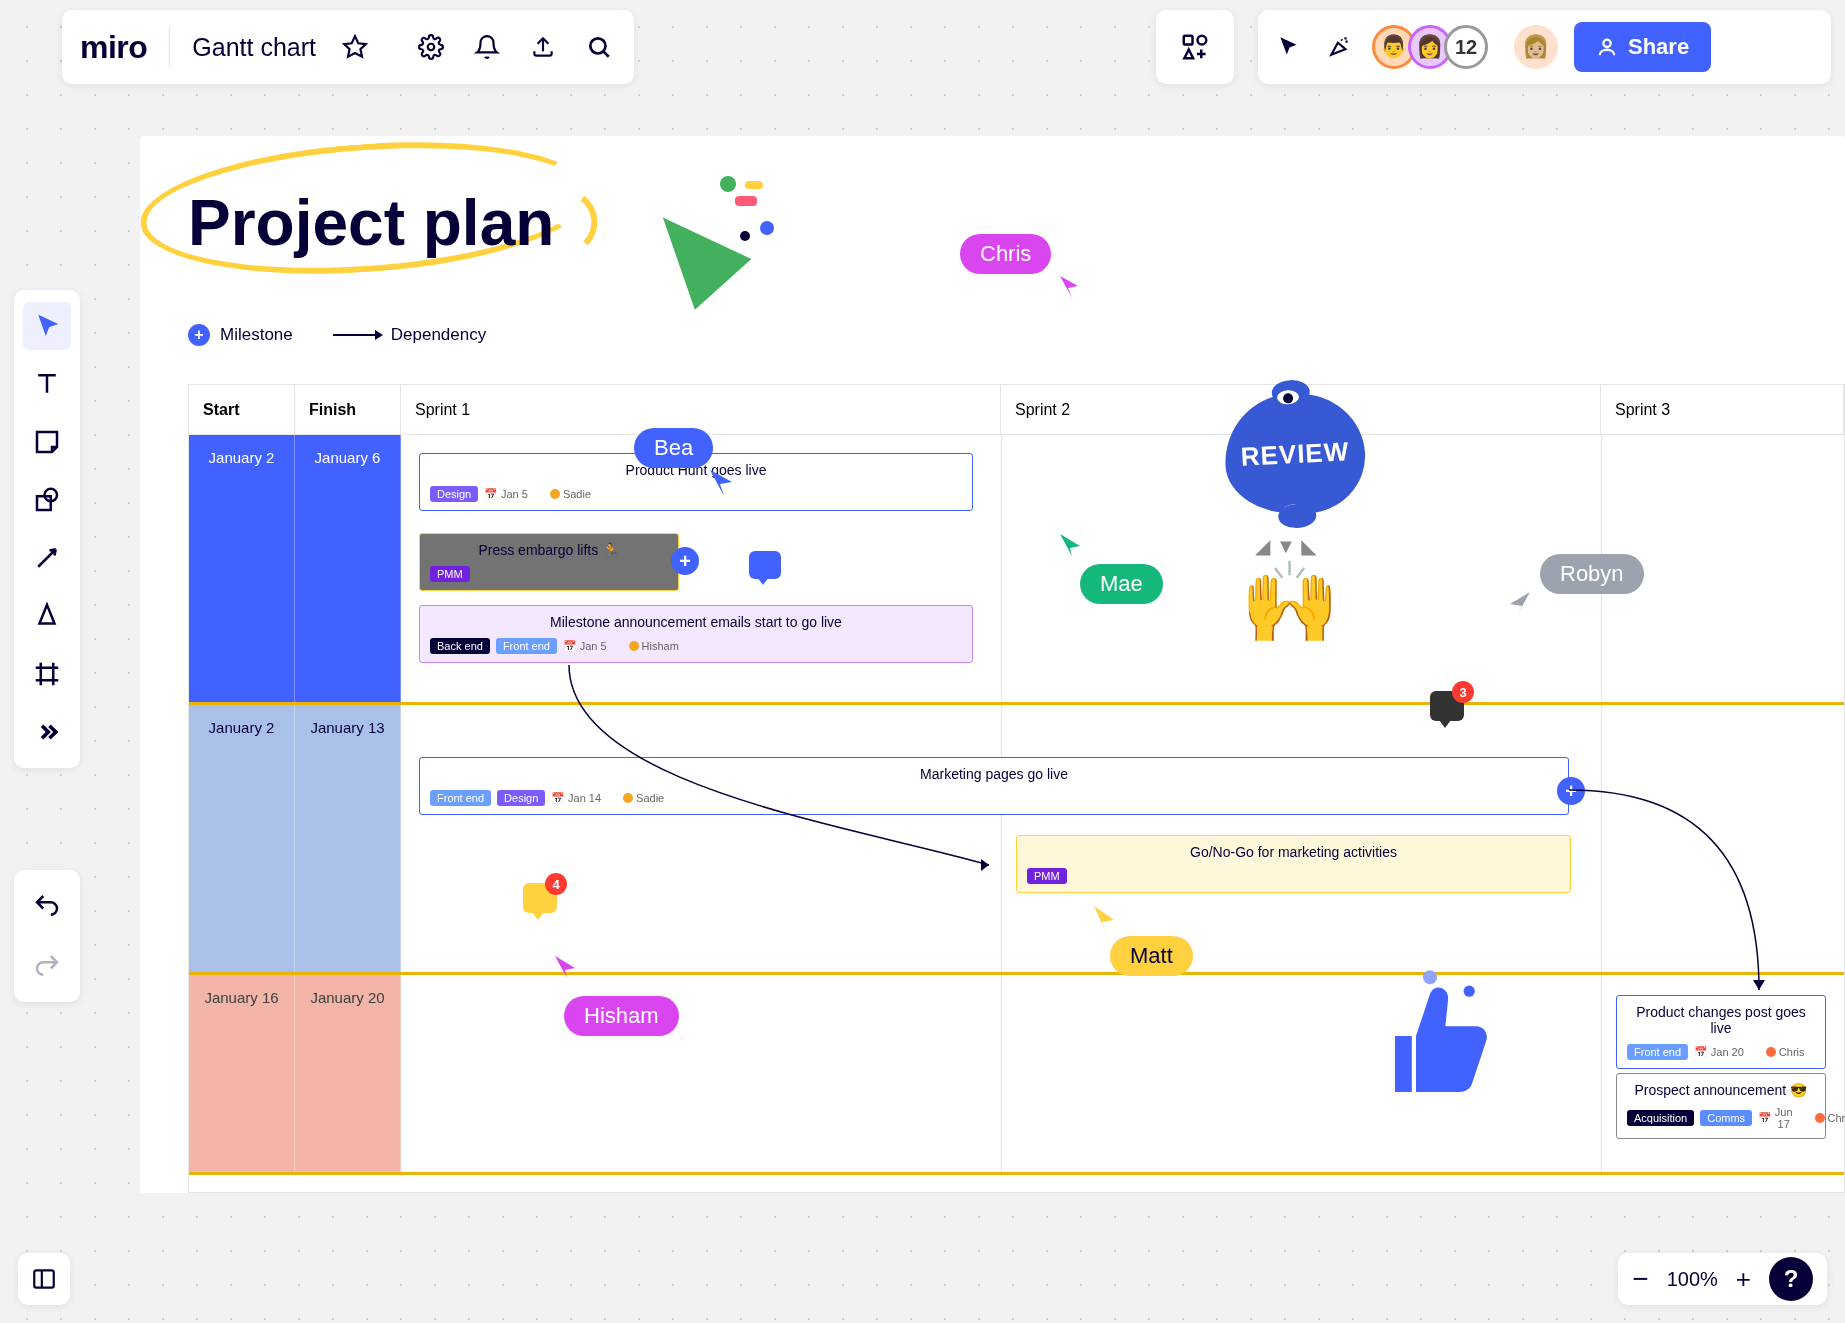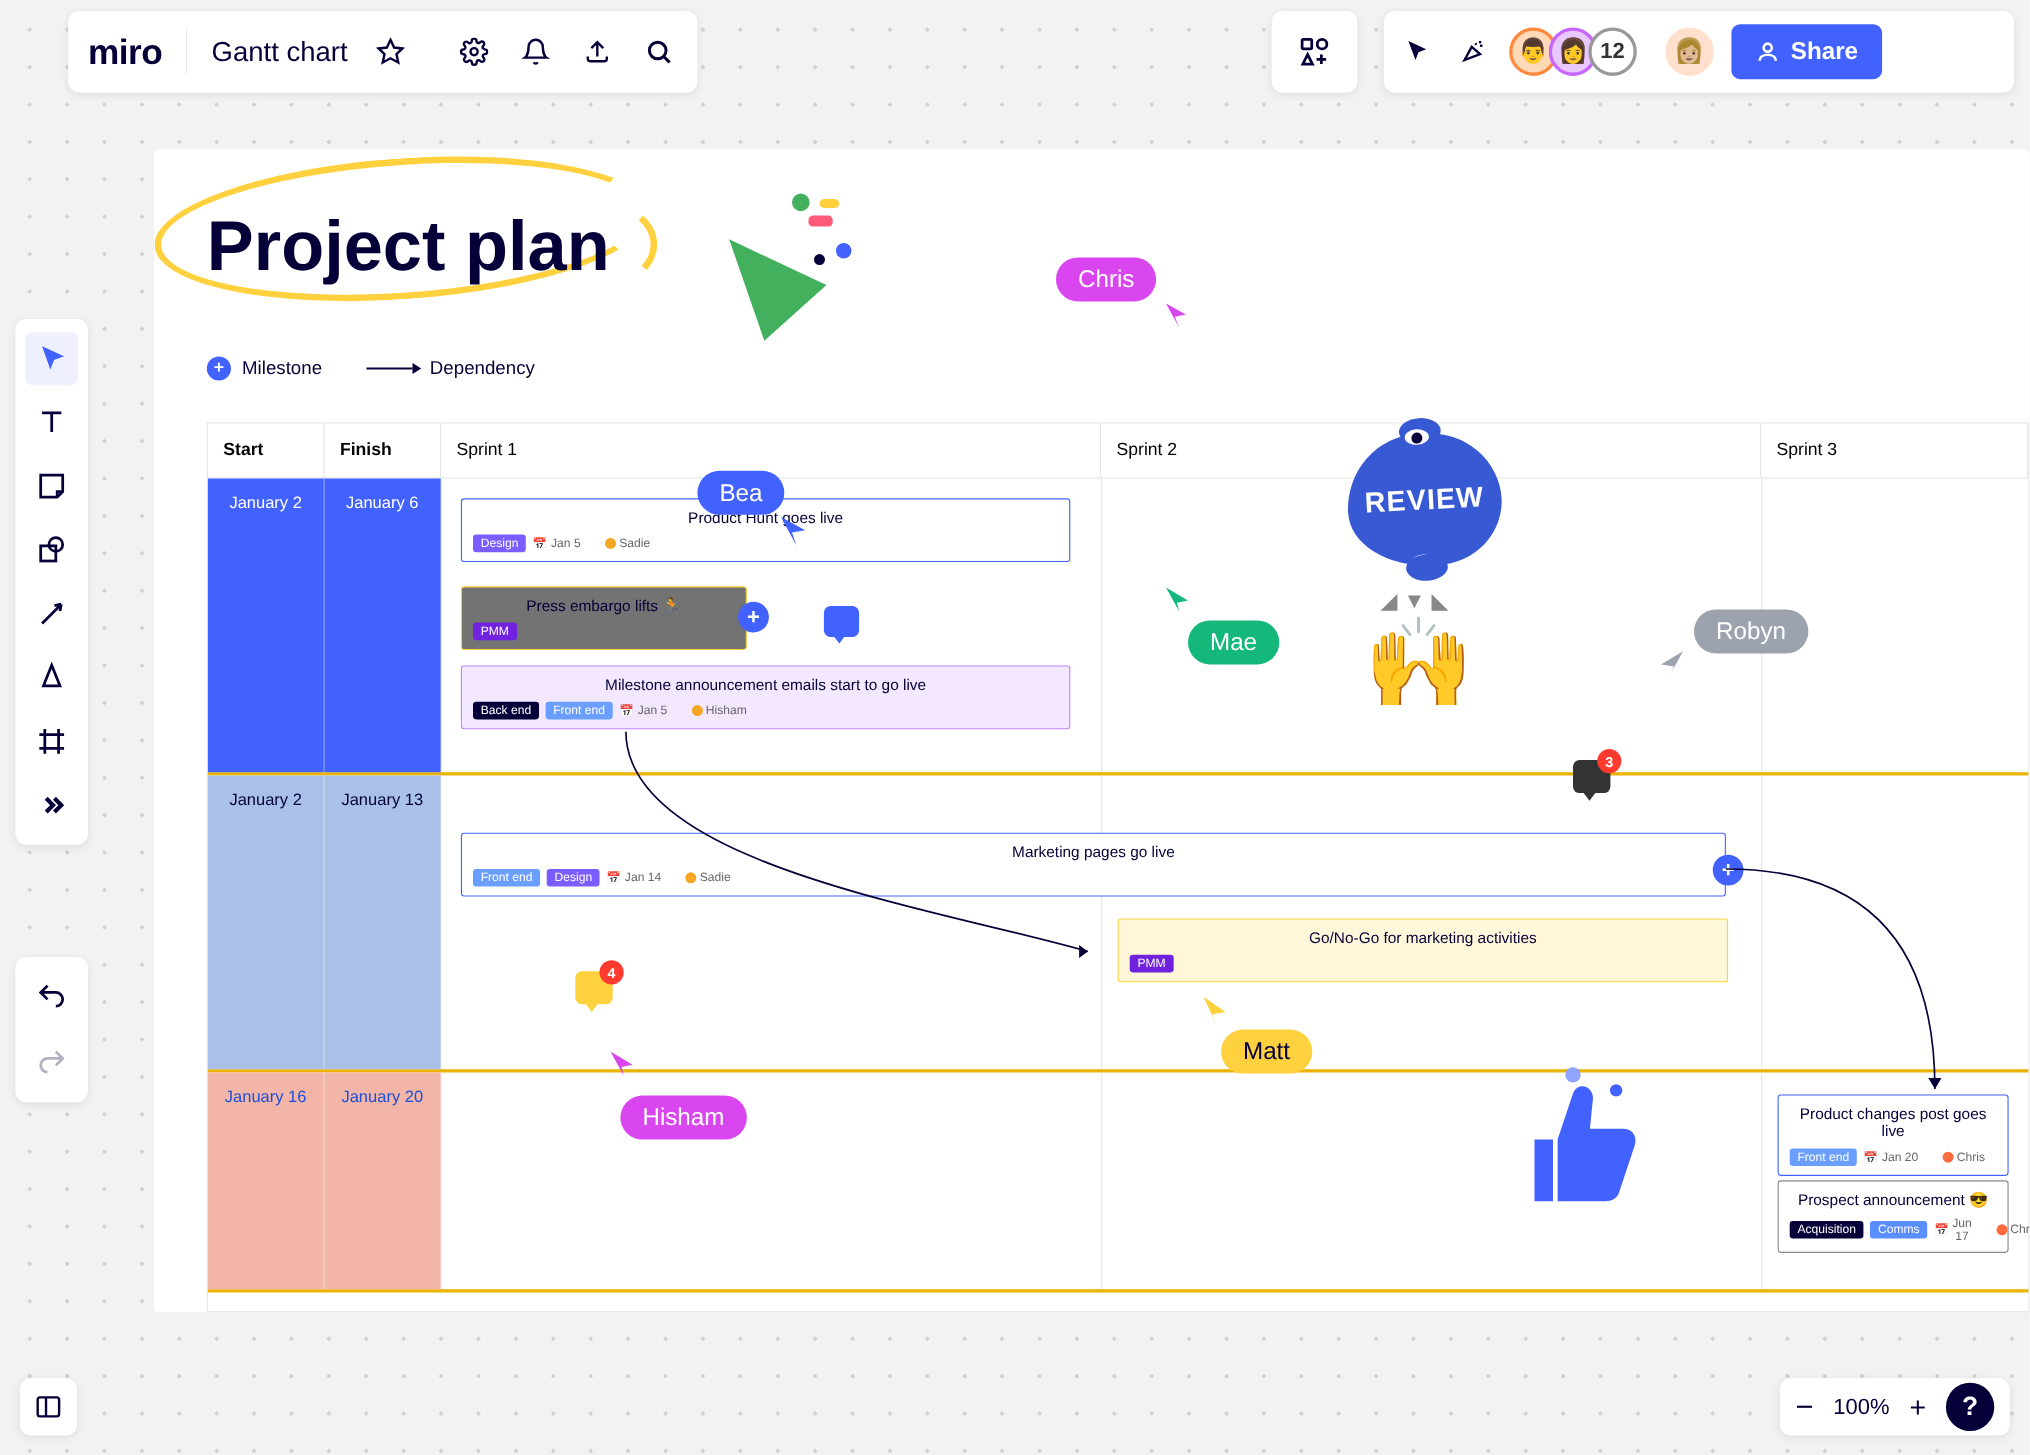--- a/index.html
+++ b/index.html
@@ -114,21 +114,21 @@
   .col-sprint2{width:600px;}
   .col-sprint3{flex:1; border-right:none;}
   
   .gantt-row { display:flex; border-bottom:3px solid #eab308; position:relative;text-align:center;}
   .gantt-row .date-cell { width:106px; padding:14px 12px; font-size:15px; color:#fff; border-right:1px solid rgba(255,255,255,0.3);}
   .row1 { height:270px;}
   .row1 .date-cell { background:#4262ff;}
   .row2 { height:270px;}
   .row2 .date-cell { background:#a9c1e8; color:#050038;}
   .row3 { height:200px;}
-  .row3 .date-cell { background:#f2b5a7; color:#1d4ed8;}
+  .row3 .date-cell { background:#f2b5a7; color:#404040;}
   .row-body { flex:1; position:relative;}
   .row-body::before{
     content:''; position:absolute; top:0; bottom:0; left:600px; border-left:1px solid #e5e5e5;
   }
   .row-body::after{
     content:''; position:absolute; top:0; bottom:0; left:1200px; border-left:1px solid #e5e5e5;
   }
   
   
   .task-card {

